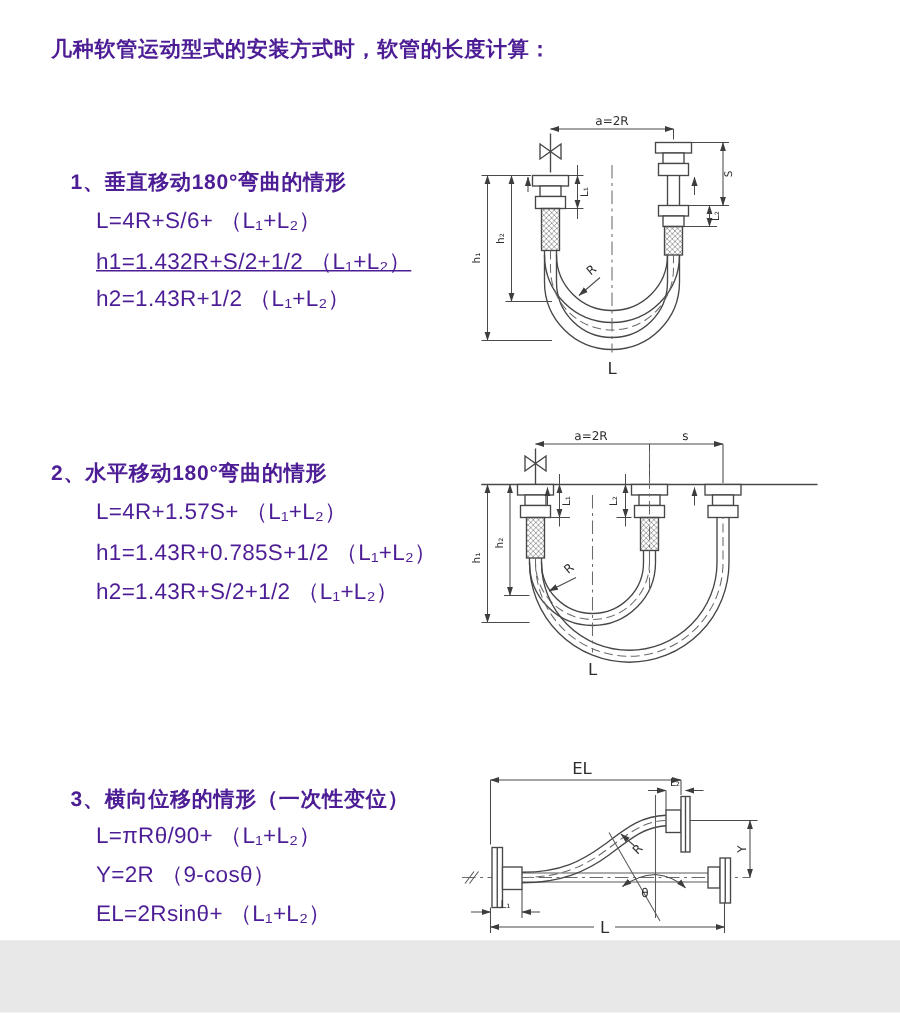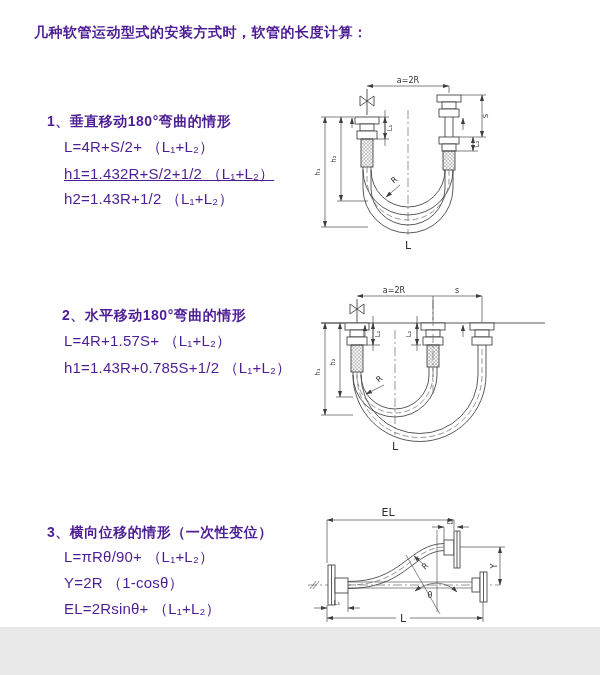--- a/index.html
+++ b/index.html
@@ -22,31 +22,32 @@
   .lbl11{font-size:11px;}
 </style>
 </head>
 <body>
 
 <div class="sheet">
 
   <div class="t title" style="left:34px;top:24px;">几种软管运动型式的安装方式时，软管的长度计算：</div>
 
   <div class="t heading" style="left:47px;top:113px;">1、垂直移动180°弯曲的情形</div>
-  <div class="t formula" style="left:64px;top:138px;">L=4R+S/2+ （L₁+L₂）</div>
+  <div class="t formula" style="left:64px;top:138px;">L=4R+S/6+ （L₁+L₂）</div>
   <div class="t formula" style="left:64px;top:165px;text-decoration:underline;">h1=1.432R+S/2+1/2 （L₁+L₂）</div>
   <div class="t formula" style="left:64px;top:190px;">h2=1.43R+1/2 （L₁+L₂）</div>
 
-  <div class="t heading" style="left:62px;top:307px;">2、水平移动180°弯曲的情形</div>
+  <div class="t heading" style="left:34px;top:307px;">2、水平移动180°弯曲的情形</div>
   <div class="t formula" style="left:64px;top:332px;">L=4R+1.57S+ （L₁+L₂）</div>
   <div class="t formula" style="left:64px;top:359px;">h1=1.43R+0.785S+1/2 （L₁+L₂）</div>
+  <div class="t formula" style="left:64px;top:385px;">h2=1.43R+S/2+1/2 （L₁+L₂）</div>
 
   <div class="t heading" style="left:47px;top:524px;">3、横向位移的情形（一次性变位）</div>
   <div class="t formula" style="left:64px;top:548px;">L=πRθ/90+ （L₁+L₂）</div>
-  <div class="t formula" style="left:64px;top:574px;">Y=2R （1-cosθ）</div>
+  <div class="t formula" style="left:64px;top:574px;">Y=2R （9-cosθ）</div>
   <div class="t formula" style="left:64px;top:600px;">EL=2Rsinθ+ （L₁+L₂）</div>
 
   <svg style="left:310px;top:70px;" width="290" height="190" viewBox="0 0 290 190">
     <defs>
       <marker id="a1" viewBox="0 0 8 8" refX="7.6" refY="4" markerWidth="9" markerHeight="9" orient="auto-start-reverse">
         <path d="M0,1.4 L8,4 L0,6.6 z" fill="#3d3d3d"></path>
       </marker>
       <pattern id="p1" width="3.5" height="3.5" patternUnits="userSpaceOnUse">
         <path d="M0,3.5 L3.5,0 M0,0 L3.5,3.5" stroke="#8a8a8a" stroke-width="0.5"></path>
       </pattern>

